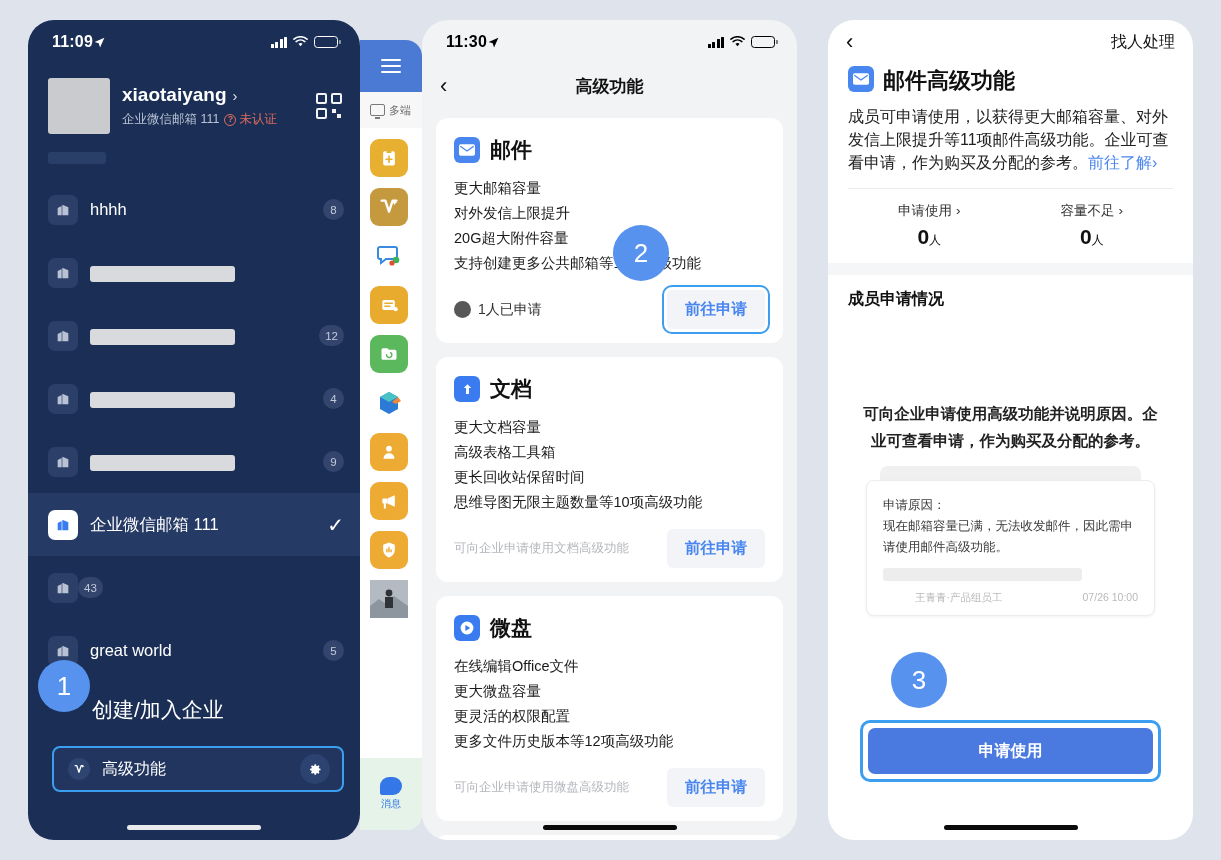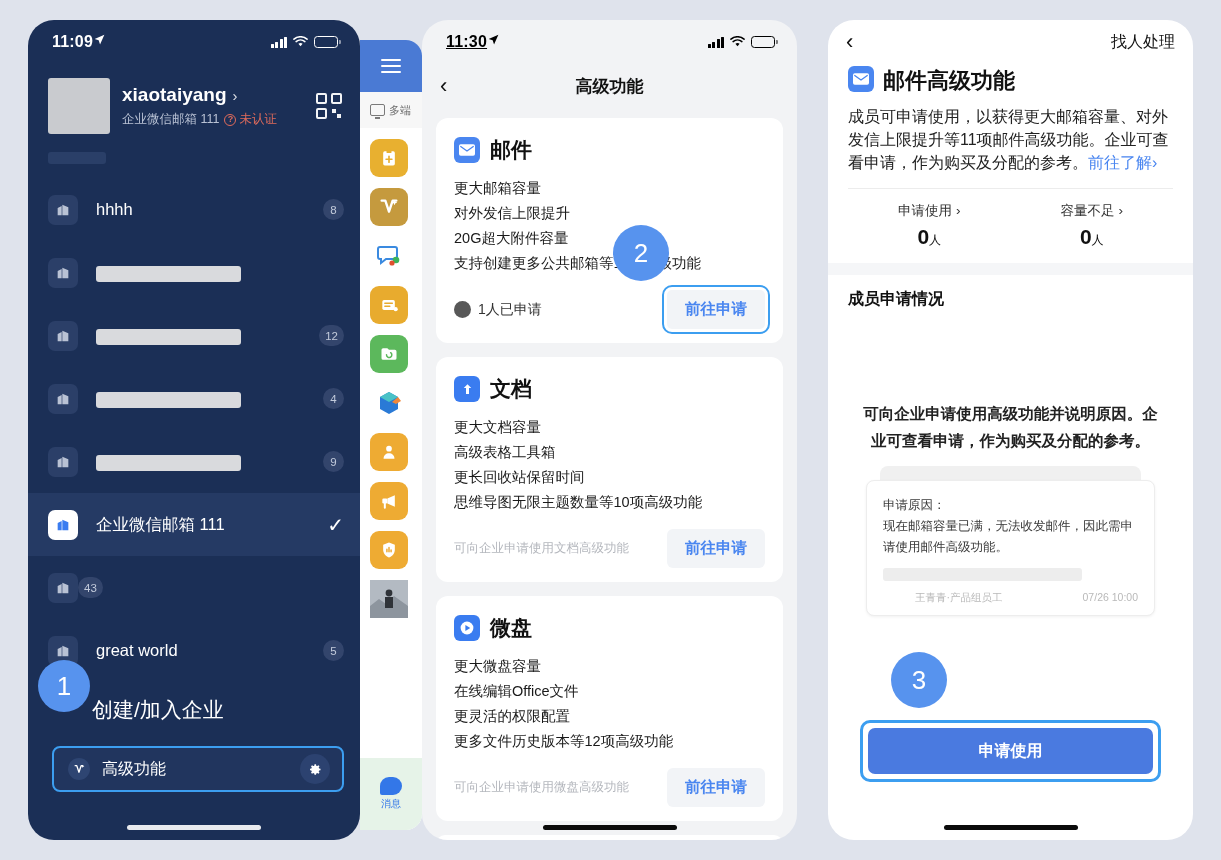--- a/index.html
+++ b/index.html
@@ -15,21 +15,21 @@
   .phone {
     position: absolute;
     border-radius: 26px;
     overflow: hidden;
   }
   .statusbar {
     height: 44px; display: flex; align-items: center;
     justify-content: space-between; padding: 0 22px 0 24px;
     font-size: 16px; font-weight: bold; letter-spacing: .2px;
   }
-  .sb-left { display: flex; align-items: flex-start; gap: 0; }
+  .sb-left { display: flex; align-items: center; gap: 0; }
   .sb-right { display: flex; align-items: center; gap: 6px; }
   .sig { display: flex; align-items: flex-end; gap: 1.5px; height: 11px; }
   .sig i { width: 3px; border-radius: .5px; display: block; background: currentColor; }
   .sig i:nth-child(1) { height: 4px; }
   .sig i:nth-child(2) { height: 6px; }
   .sig i:nth-child(3) { height: 8.5px; }
   .sig i:nth-child(4) { height: 11px; }
   .batt { width: 24px; height: 12px; border: 1.6px solid currentColor; border-radius: 3.5px; position: relative; padding: 1.3px; }
   .batt::after { content: ""; position: absolute; right: -3.6px; top: 3.4px; width: 2px; height: 4px; background: currentColor; border-radius: 0 1px 1px 0; opacity: .5; }
   .batt .fill { height: 100%; background: currentColor; border-radius: 1.6px; }
@@ -48,21 +48,21 @@
   .warn-circle { width: 12px; height: 12px; border: 1.4px solid #e06b5b; border-radius: 50%; font-size: 9px; line-height: 9.5px; text-align: center; font-weight: bold; }
   .qr { width: 26px; height: 26px; opacity: .95; }
 
   .mini-blur { width: 58px; height: 12px; border-radius: 3px; background: #2a3f68; margin: 8px 0 0 20px; }
 
   .corp-list { margin-top: 14px; }
   .corp-row { display: flex; align-items: center; height: 63px; padding: 0 16px 0 20px; position: relative; }
   .corp-row.active { background: #253a64; }
   .corp-ic { width: 30px; height: 30px; border-radius: 7px; background: #2b3f68; display: flex; align-items: center; justify-content: center; flex: 0 0 auto; }
   .corp-ic.white { background: #fff; }
-  .corp-name { margin-left: 18px; font-size: 16.5px; flex: 1 1 auto; overflow: hidden; white-space: nowrap; }
+  .corp-name { margin-left: 12px; font-size: 16.5px; flex: 1 1 auto; overflow: hidden; white-space: nowrap; }
   .corp-name.redacted { position: relative; color: #e9eaec; }
   .blurbar { display: inline-block; height: 16px; border-radius: 3px; background: #d9dadd; vertical-align: middle; }
   .badge { min-width: 21px; height: 21px; border-radius: 11px; background: #33456c; color: #c3cbdb; font-size: 11.5px; display: flex; align-items: center; justify-content: center; padding: 0 6px; flex: 0 0 auto; }
   .tick { font-size: 20px; color: #fff; }
 
   .create-row { display: flex; align-items: center; height: 56px; padding: 0 20px; font-size: 21px; }
   .advanced {
     position: absolute; left: 24px; right: 16px; bottom: 48px; height: 46px;
     display: flex; align-items: center; padding: 0 12px 0 14px;
     border: 2.5px solid #3c9ef0; border-radius: 8px; background: #21355e;
@@ -82,21 +82,21 @@
   .strip-sub { height: 36px; display: flex; align-items: center; gap: 4px; padding-left: 10px; font-size: 11px; color: #6c6c6c; background: #f7f7f7; }
   .monitor { width: 15px; height: 12px; border: 1.6px solid #7a7a7a; border-radius: 2px; position: relative; }
   .monitor::after { content:""; position:absolute; left: 4px; bottom: -4px; width: 5px; height: 2px; background: #7a7a7a; }
   .app-ic { width: 38px; height: 38px; border-radius: 9px; margin: 11px 0 0 10px; display: flex; align-items: center; justify-content: center; color: #fff; }
   .strip-bot { position: absolute; bottom: 0; left: 0; right: 0; height: 72px; background: #e6f3e8; display: flex; flex-direction: column; align-items: center; justify-content: center; gap: 2px; }
   .bubble-ic { width: 22px; height: 18px; border-radius: 9px 9px 9px 2px; background: #3377e8; }
   .strip-bot span { font-size: 10px; color: #3377e8; }
 
   
   #p2 { left: 422px; top: 20px; width: 375px; height: 820px; background: #f2f3f5; color: #111; z-index: 5; }
-  #p2 .statusbar, #p3 .statusbar { color: #000; text-decoration: underline; }
+  #p2 .statusbar, #p3 .statusbar { color: #000; }
   .navbar { height: 44px; display: flex; align-items: center; padding: 0 18px; position: relative; }
   .back { font-size: 22px; font-weight: 300; line-height: 1; color: #111; width: 22px; }
   .nav-title { position: absolute; left: 0; right: 0; text-align: center; font-size: 17px; font-weight: bold; pointer-events: none; }
   .nav-action { margin-left: auto; font-size: 16px; }
   .scroll2 { padding: 10px 14px 0 14px; }
   .card { background: #fff; border-radius: 12px; padding: 18px 18px 0 18px; margin-bottom: 14px; }
   .card-head { display: flex; align-items: center; gap: 10px; }
   .app-badge { width: 26px; height: 26px; border-radius: 6px; display: flex; align-items: center; justify-content: center; flex: 0 0 auto; }
   .card-title { font-size: 21px; font-weight: bold; }
   .feat { margin-top: 12px; font-size: 14.5px; line-height: 25px; color: #1a1a1a; }
@@ -443,22 +443,22 @@
           <div class="card-head">
             <span class="app-badge" style="background:#3a7cf0">
               <svg width="16" height="16" viewBox="0 0 20 20">
                 <circle cx="10" cy="10" r="8" fill="#fff"></circle>
                 <path d="M8 6.2l6 3.8-6 3.8z" fill="#3a7cf0"></path>
               </svg>
             </span>
             <span class="card-title">微盘</span>
           </div>
           <div class="feat">
+            <div>在线编辑Office文件</div>
             <div>更大微盘容量</div>
-            <div>在线编辑Office文件</div>
             <div>更灵活的权限配置</div>
             <div>更多文件历史版本等12项高级功能</div>
           </div>
           <div class="card-foot">
             <span class="foot-note">可向企业申请使用微盘高级功能</span>
             <button class="btn-go">前往申请</button>
           </div>
         </div>
         <div class="card"></div>
       </div>

